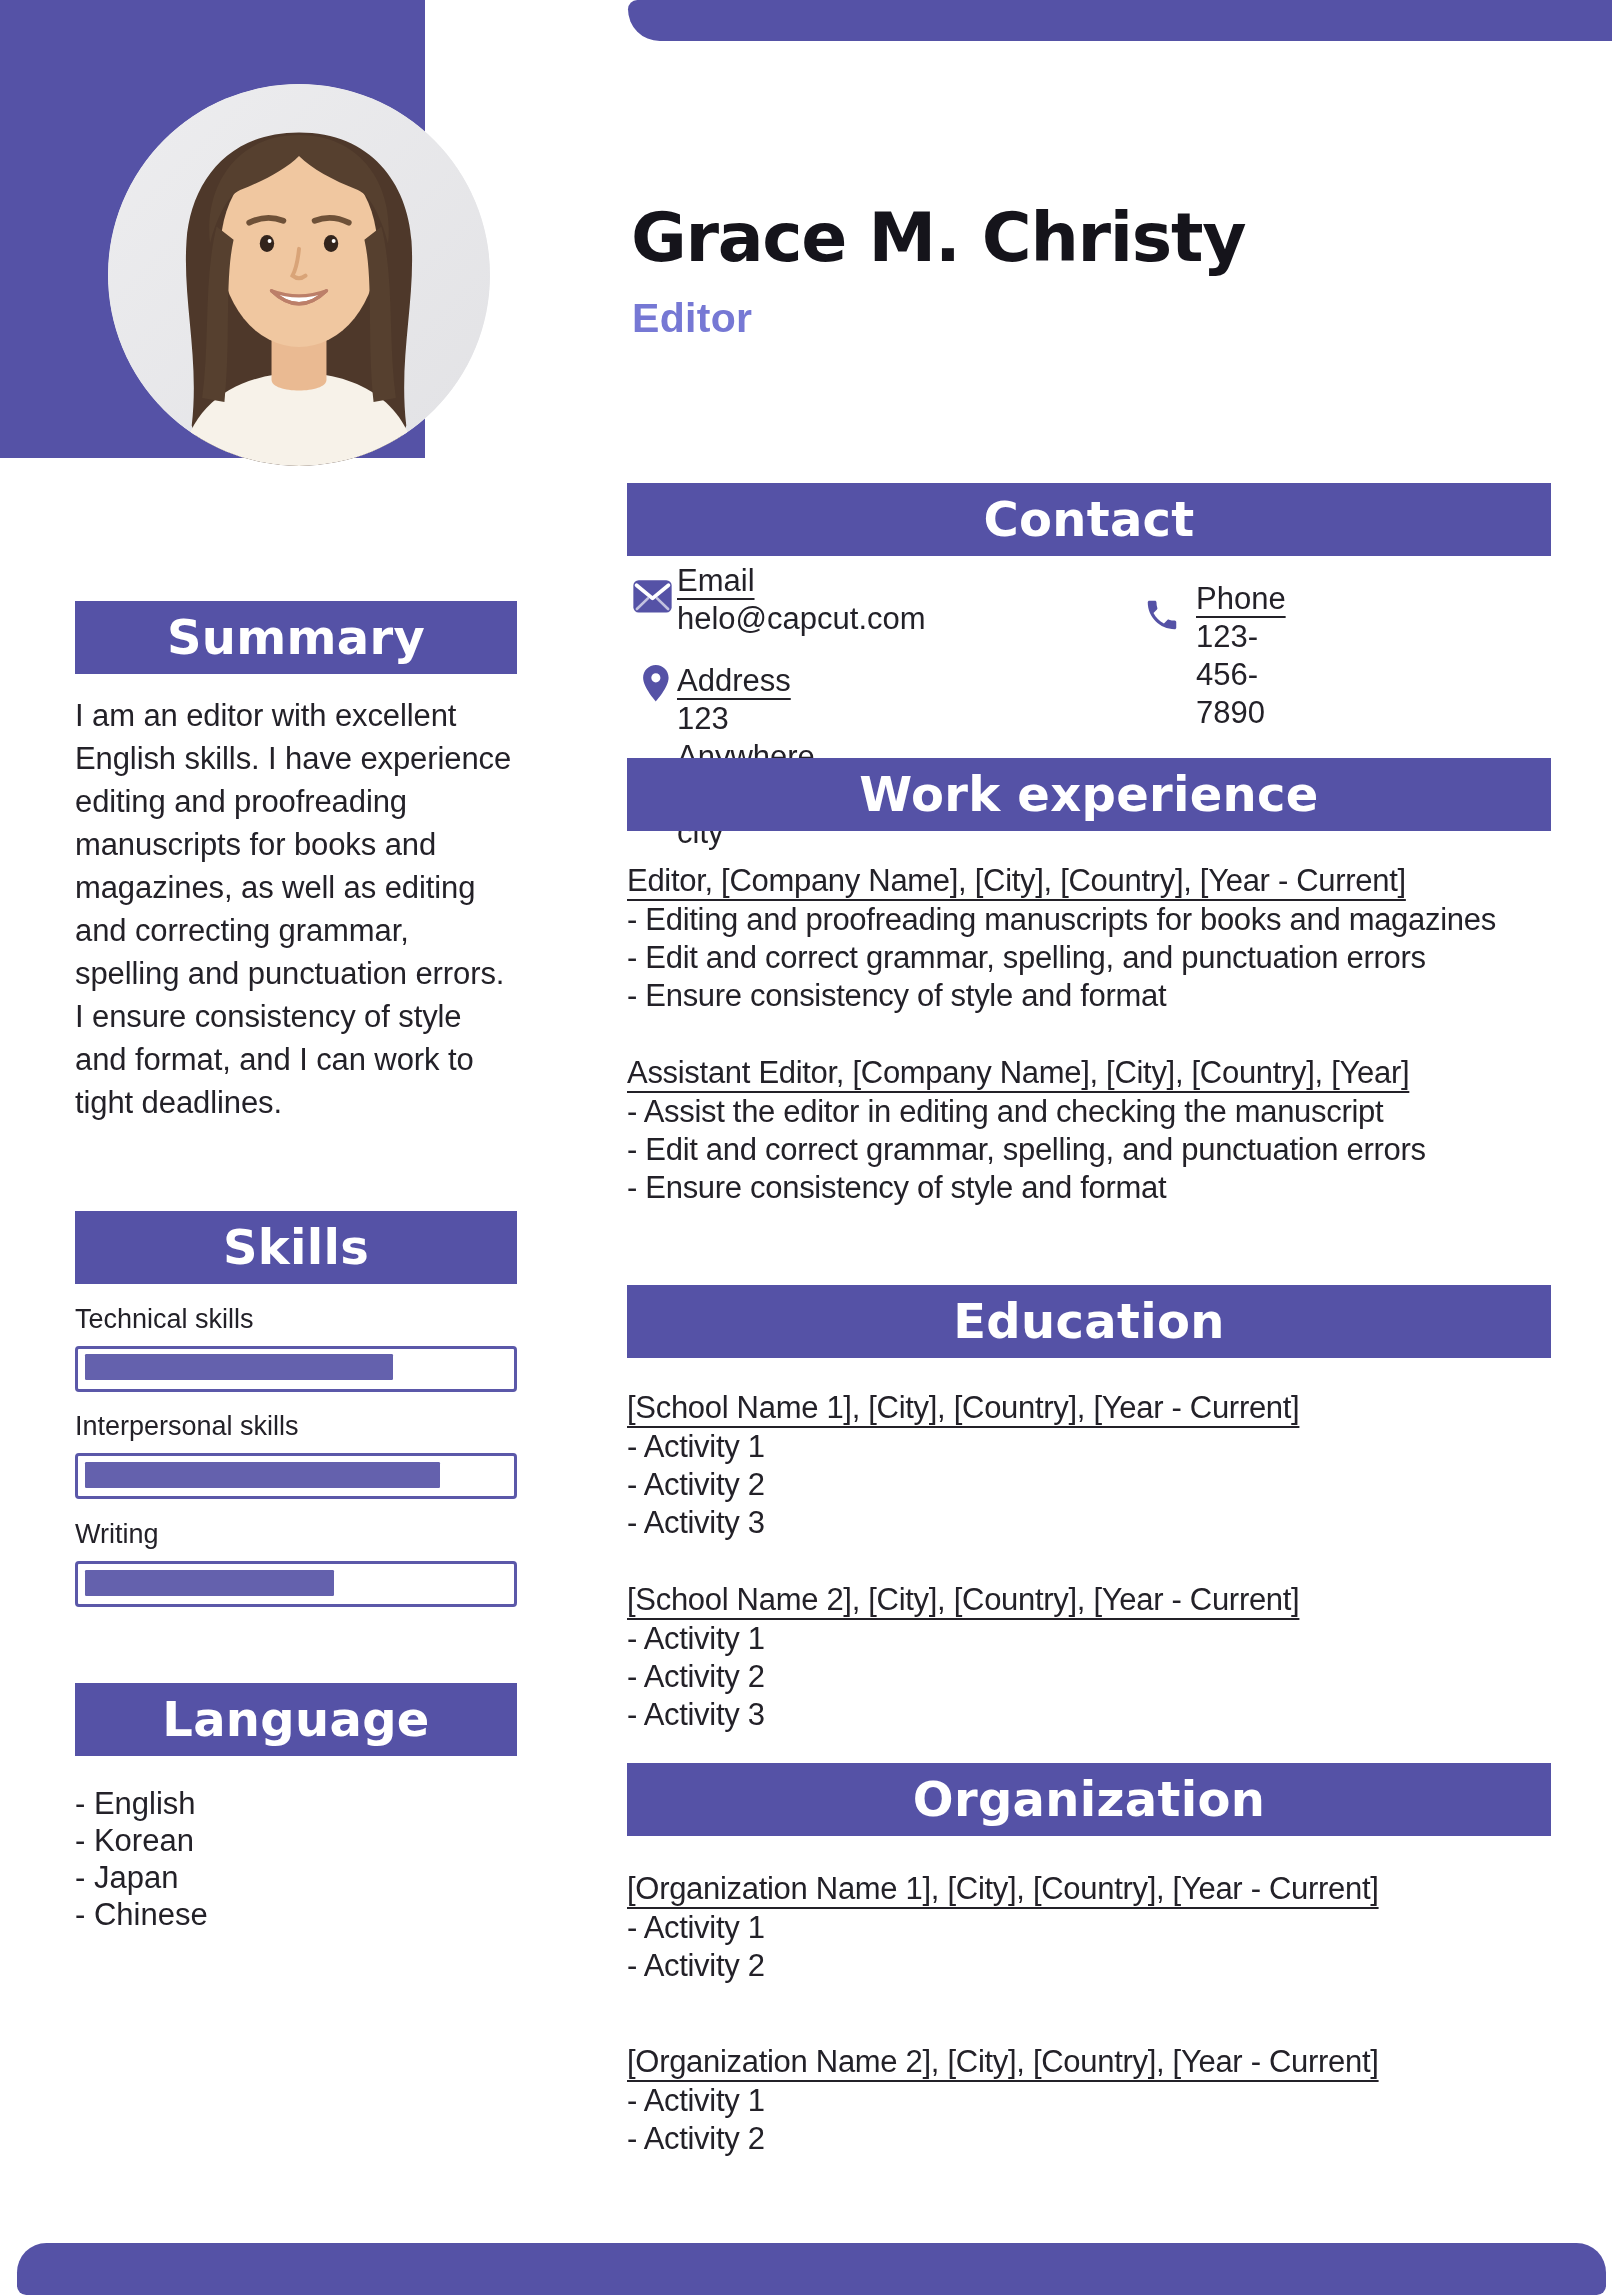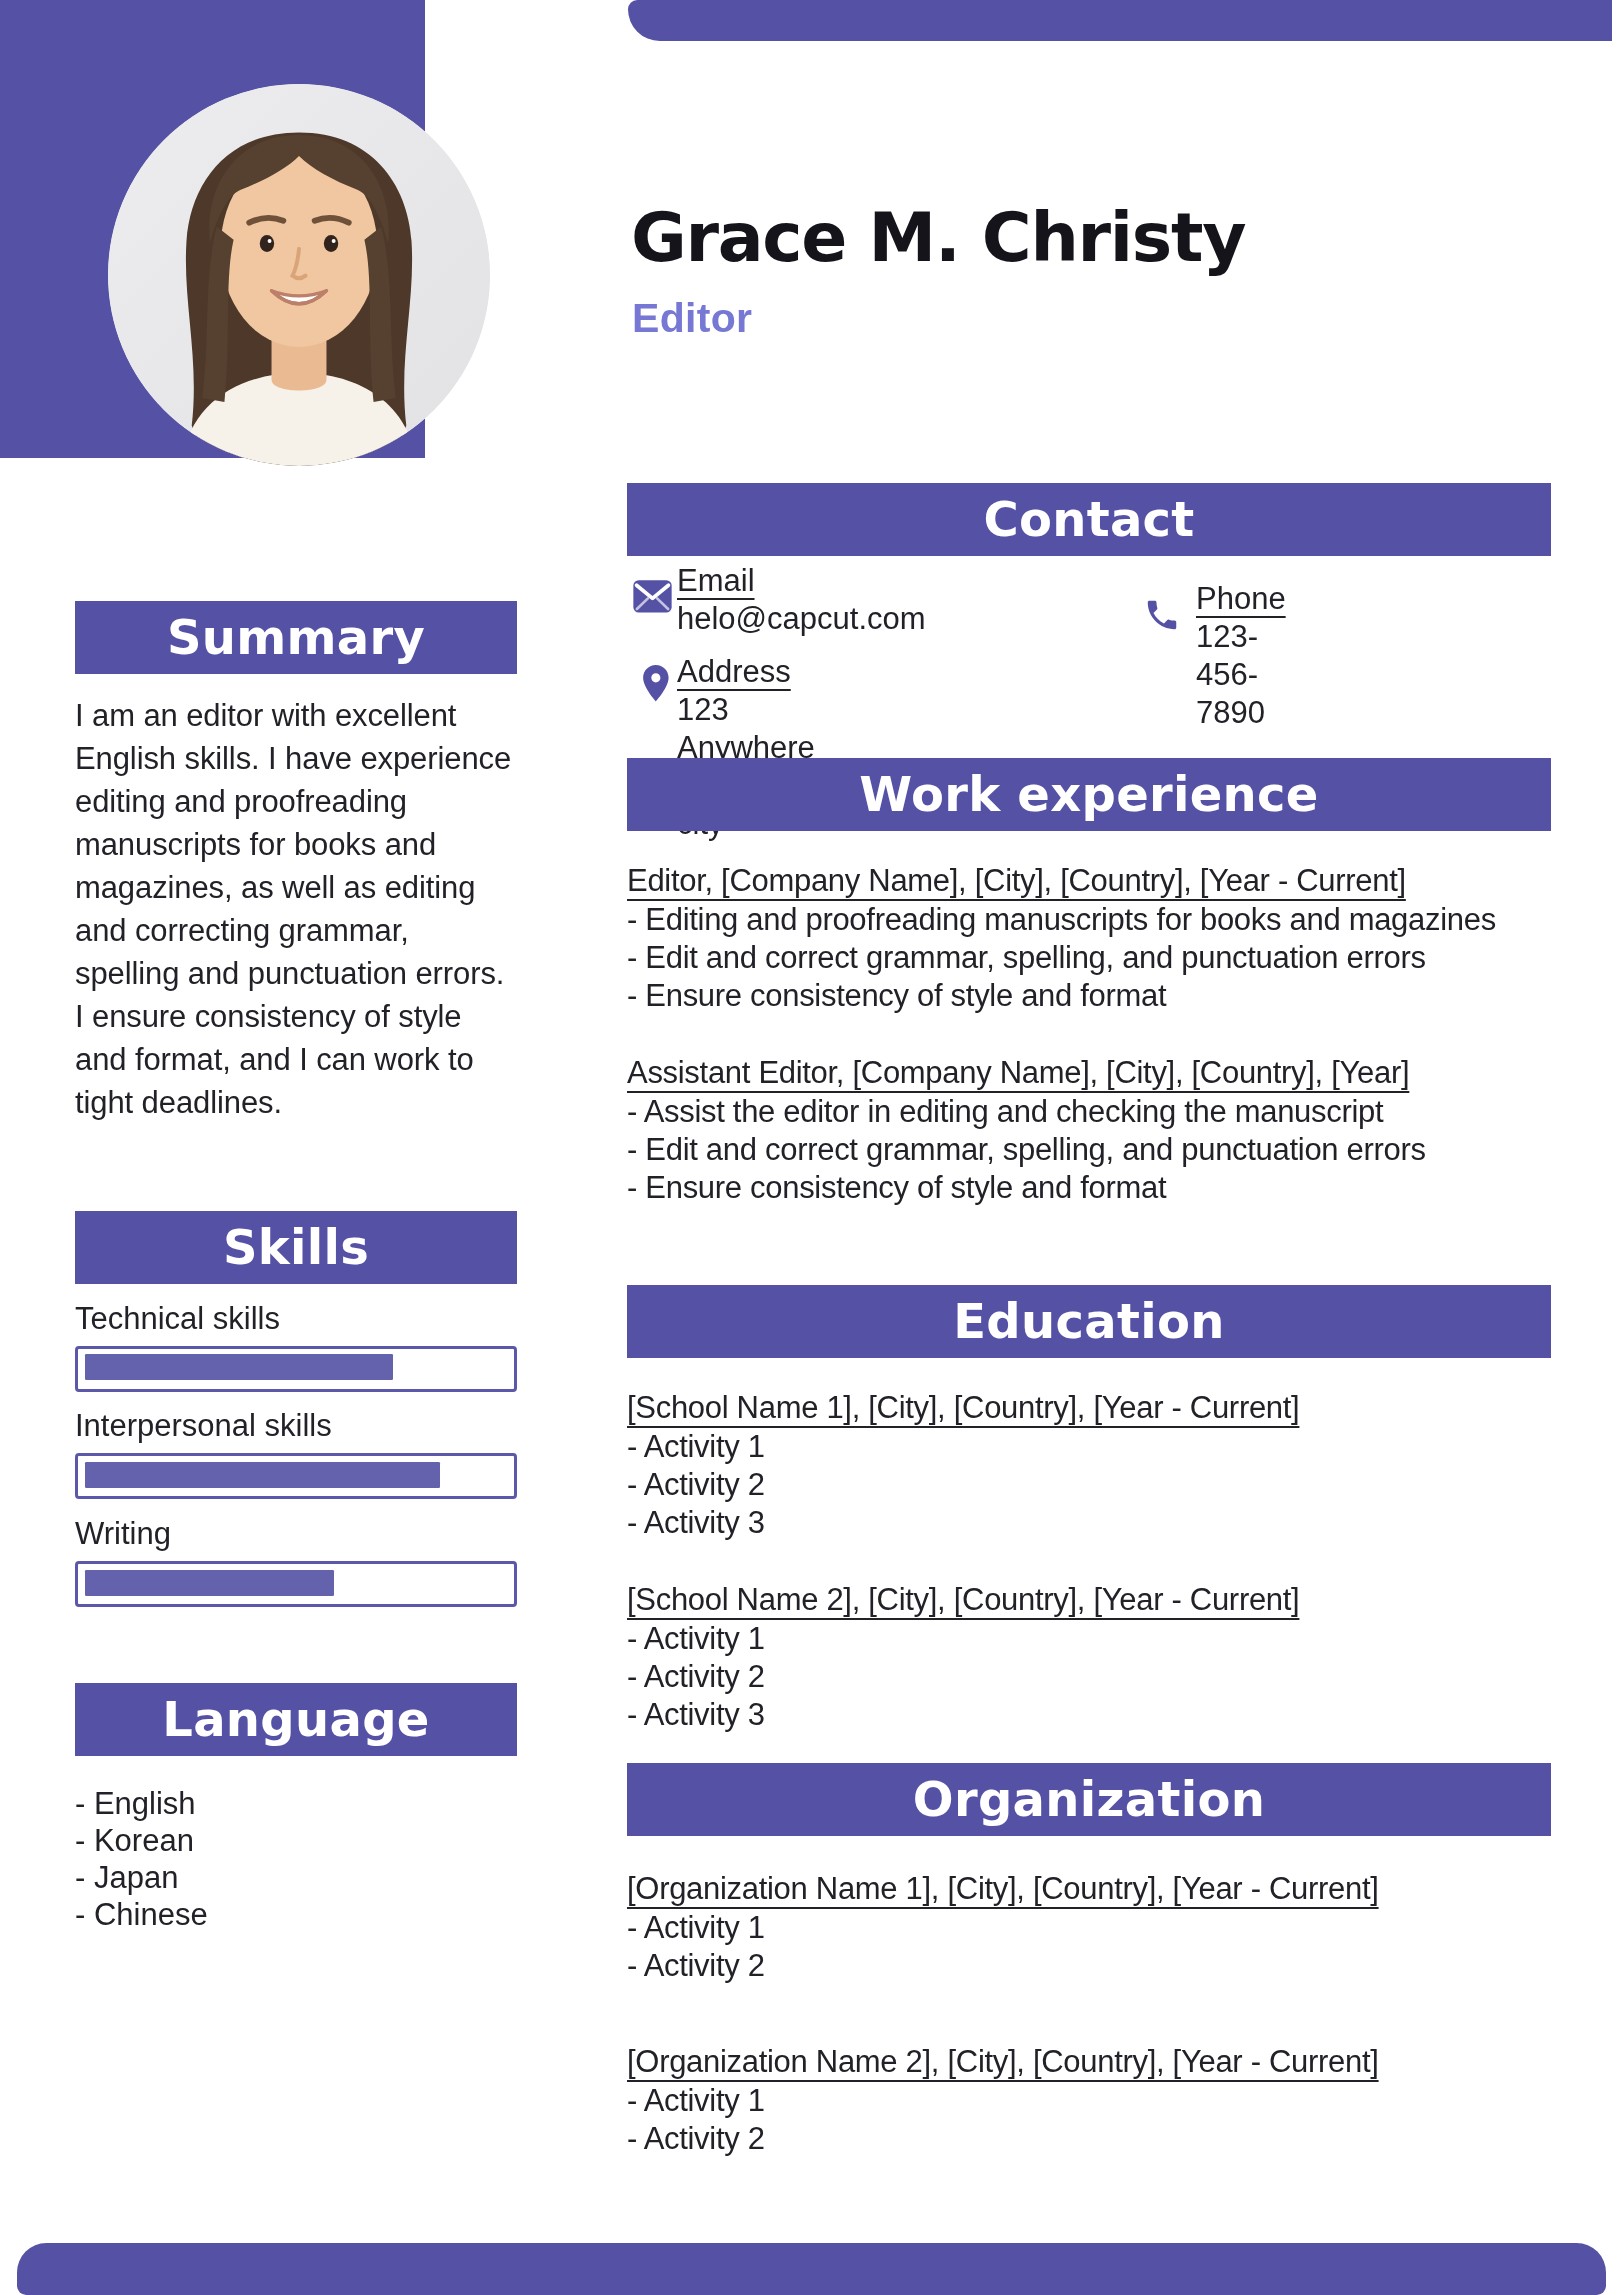--- a/index.html
+++ b/index.html
@@ -68,21 +68,21 @@
   #organization-section .entry + .entry .entry-title { margin-top:58px; }
   .entry-bullets { margin-top:1px; max-width:906px; }
   .bullet-line { font-size:31px; line-height:38px; letter-spacing:-0.3px; color:#232128; }
   
   .left-col-section { position:absolute; left:75px; width:442px; }
   #summary-section { top:601px; }
   #skills-section { top:1211px; }
   #language-section { top:1683px; }
   .summary-text { margin-top:19.6px; font-size:31px; line-height:43px; letter-spacing:-0.1px; color:#232128; }
   .skill-group { margin-top:15.7px; }
-  .skill-label { font-size:31px; line-height:38px; color:#232128; }
+  .skill-label { font-size:27px; line-height:38px; color:#232128; }
   .skill-track {
     margin-top:7.9px; box-sizing:border-box; height:46px; border:3.9px solid #5b58a9;
     border-radius:3.9px; background:#ffffff; padding:5.9px 6.5px;
   }
   .skill-fill { height:26px; background:#6461ad; border-radius:1.3px; }
   .lang-list { margin-top:29px; }
   .lang-item { height:37px; font-size:31px; line-height:37px; color:#232128; }
 </style>
 </head>
 <body>
@@ -167,21 +167,21 @@
         <div class="contact-value">123-456-7890</div>
       </span>
     </div>
 
     <div class="contact-group" style="left:0; top:0;">
       <span class="contact-icon" style="left:6.5px; top:178px;">
         <svg width="38" height="50" viewBox="0 0 24 31">
           <path d="M12 2C8.13 2 5 5.13 5 9c0 5.25 7 13 7 13s7-7.75 7-13c0-3.87-3.13-7-7-7zm0 9.5c-1.38 0-2.5-1.12-2.5-2.5s1.12-2.5 2.5-2.5 2.5 1.12 2.5 2.5-1.12 2.5-2.5 2.5z" fill="#5552a6" transform="scale(1.15)"></path>
         </svg>
       </span>
-      <span class="contact-text" style="left:50px; top:170px;">
+      <span class="contact-text" style="left:50px; top:179px;">
         <div class="contact-label">Address</div>
         <div class="contact-value">123 Anywhere st ,. Any city</div>
       </span>
     </div>
   </div>
 
   <div class="right-col-section" id="work-section">
     <div class="section-bar">Work experience</div>
     <div>
 

